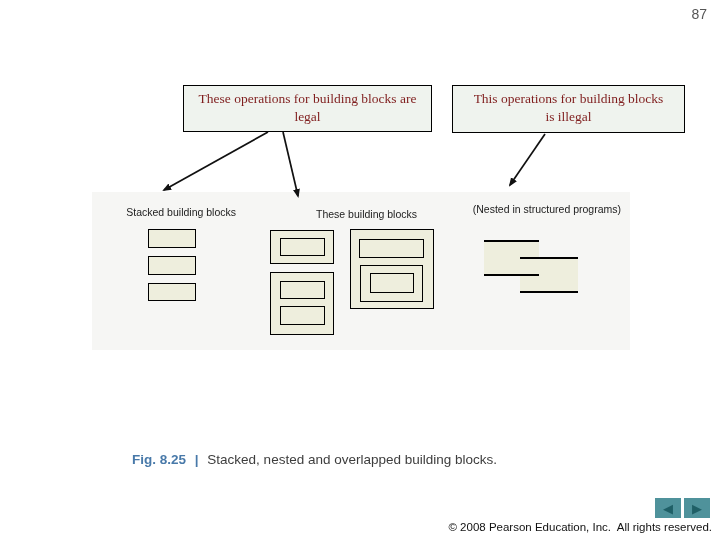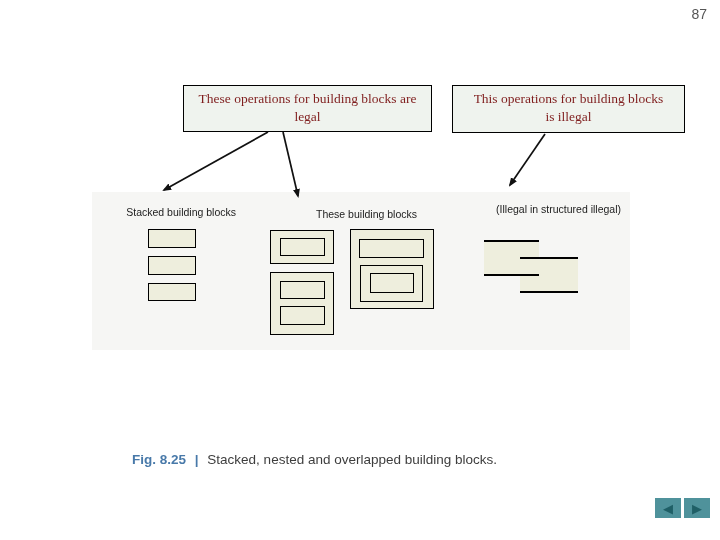--- a/index.html
+++ b/index.html
@@ -80,21 +80,21 @@
     <line x1="268" y1="132" x2="164" y2="190" stroke="#111" stroke-width="1.7" marker-end="url(#ah)"></line>
     <line x1="283" y1="132" x2="298" y2="196" stroke="#111" stroke-width="1.7" marker-end="url(#ah)"></line>
     <line x1="545" y1="134" x2="510" y2="185" stroke="#111" stroke-width="1.7" marker-end="url(#ah)"></line>
   </svg>
 
   <div id="diagram-bg" class="abs"></div>
 
   <div id="label-stacked" class="abs diag-label">Stacked building blocks</div>
   <div id="label-nested" class="abs diag-label">These building blocks</div>
   <div id="label-overlap" class="abs diag-label">
-    <div>(Illegal in structured illegal)</div>
+    <div>(Nested in structured programs)</div>
   </div>
 
   <div class="blk" style="left:148px; top:229px; width:48px; height:19px;"></div>
   <div class="blk" style="left:148px; top:256px; width:48px; height:19px;"></div>
   <div class="blk" style="left:148px; top:283px; width:48px; height:18px;"></div>
 
   <div class="blk" style="left:270px; top:230px; width:64px; height:34px;"></div>
   <div class="blk" style="left:280px; top:238px; width:45px; height:18px;"></div>
   <div class="blk" style="left:270px; top:272px; width:64px; height:63px;"></div>
   <div class="blk" style="left:280px; top:281px; width:45px; height:18px;"></div>
@@ -111,20 +111,21 @@
   <div class="hline" style="left:484px; top:274px; width:55px;"></div>
   <div class="hline" style="left:520px; top:257px; width:58px;"></div>
   <div class="hline" style="left:520px; top:291px; width:58px;"></div>
 
   <div id="caption" class="abs">
     <span class="fig-label">Fig. 8.25</span>
     <span class="fig-sep">|</span>
     <span class="fig-text">Stacked, nested and overlapped building blocks.</span>
   </div>
 
+  <div id="copyright" class="abs">© 2008 Pearson Education, Inc.  All rights reserved.</div>
 
   <div id="nav" class="abs">
     <button class="nav-btn">
       <span>◀</span>
     </button>
     <button class="nav-btn">
       <span>▶</span>
     </button>
   </div>
 

